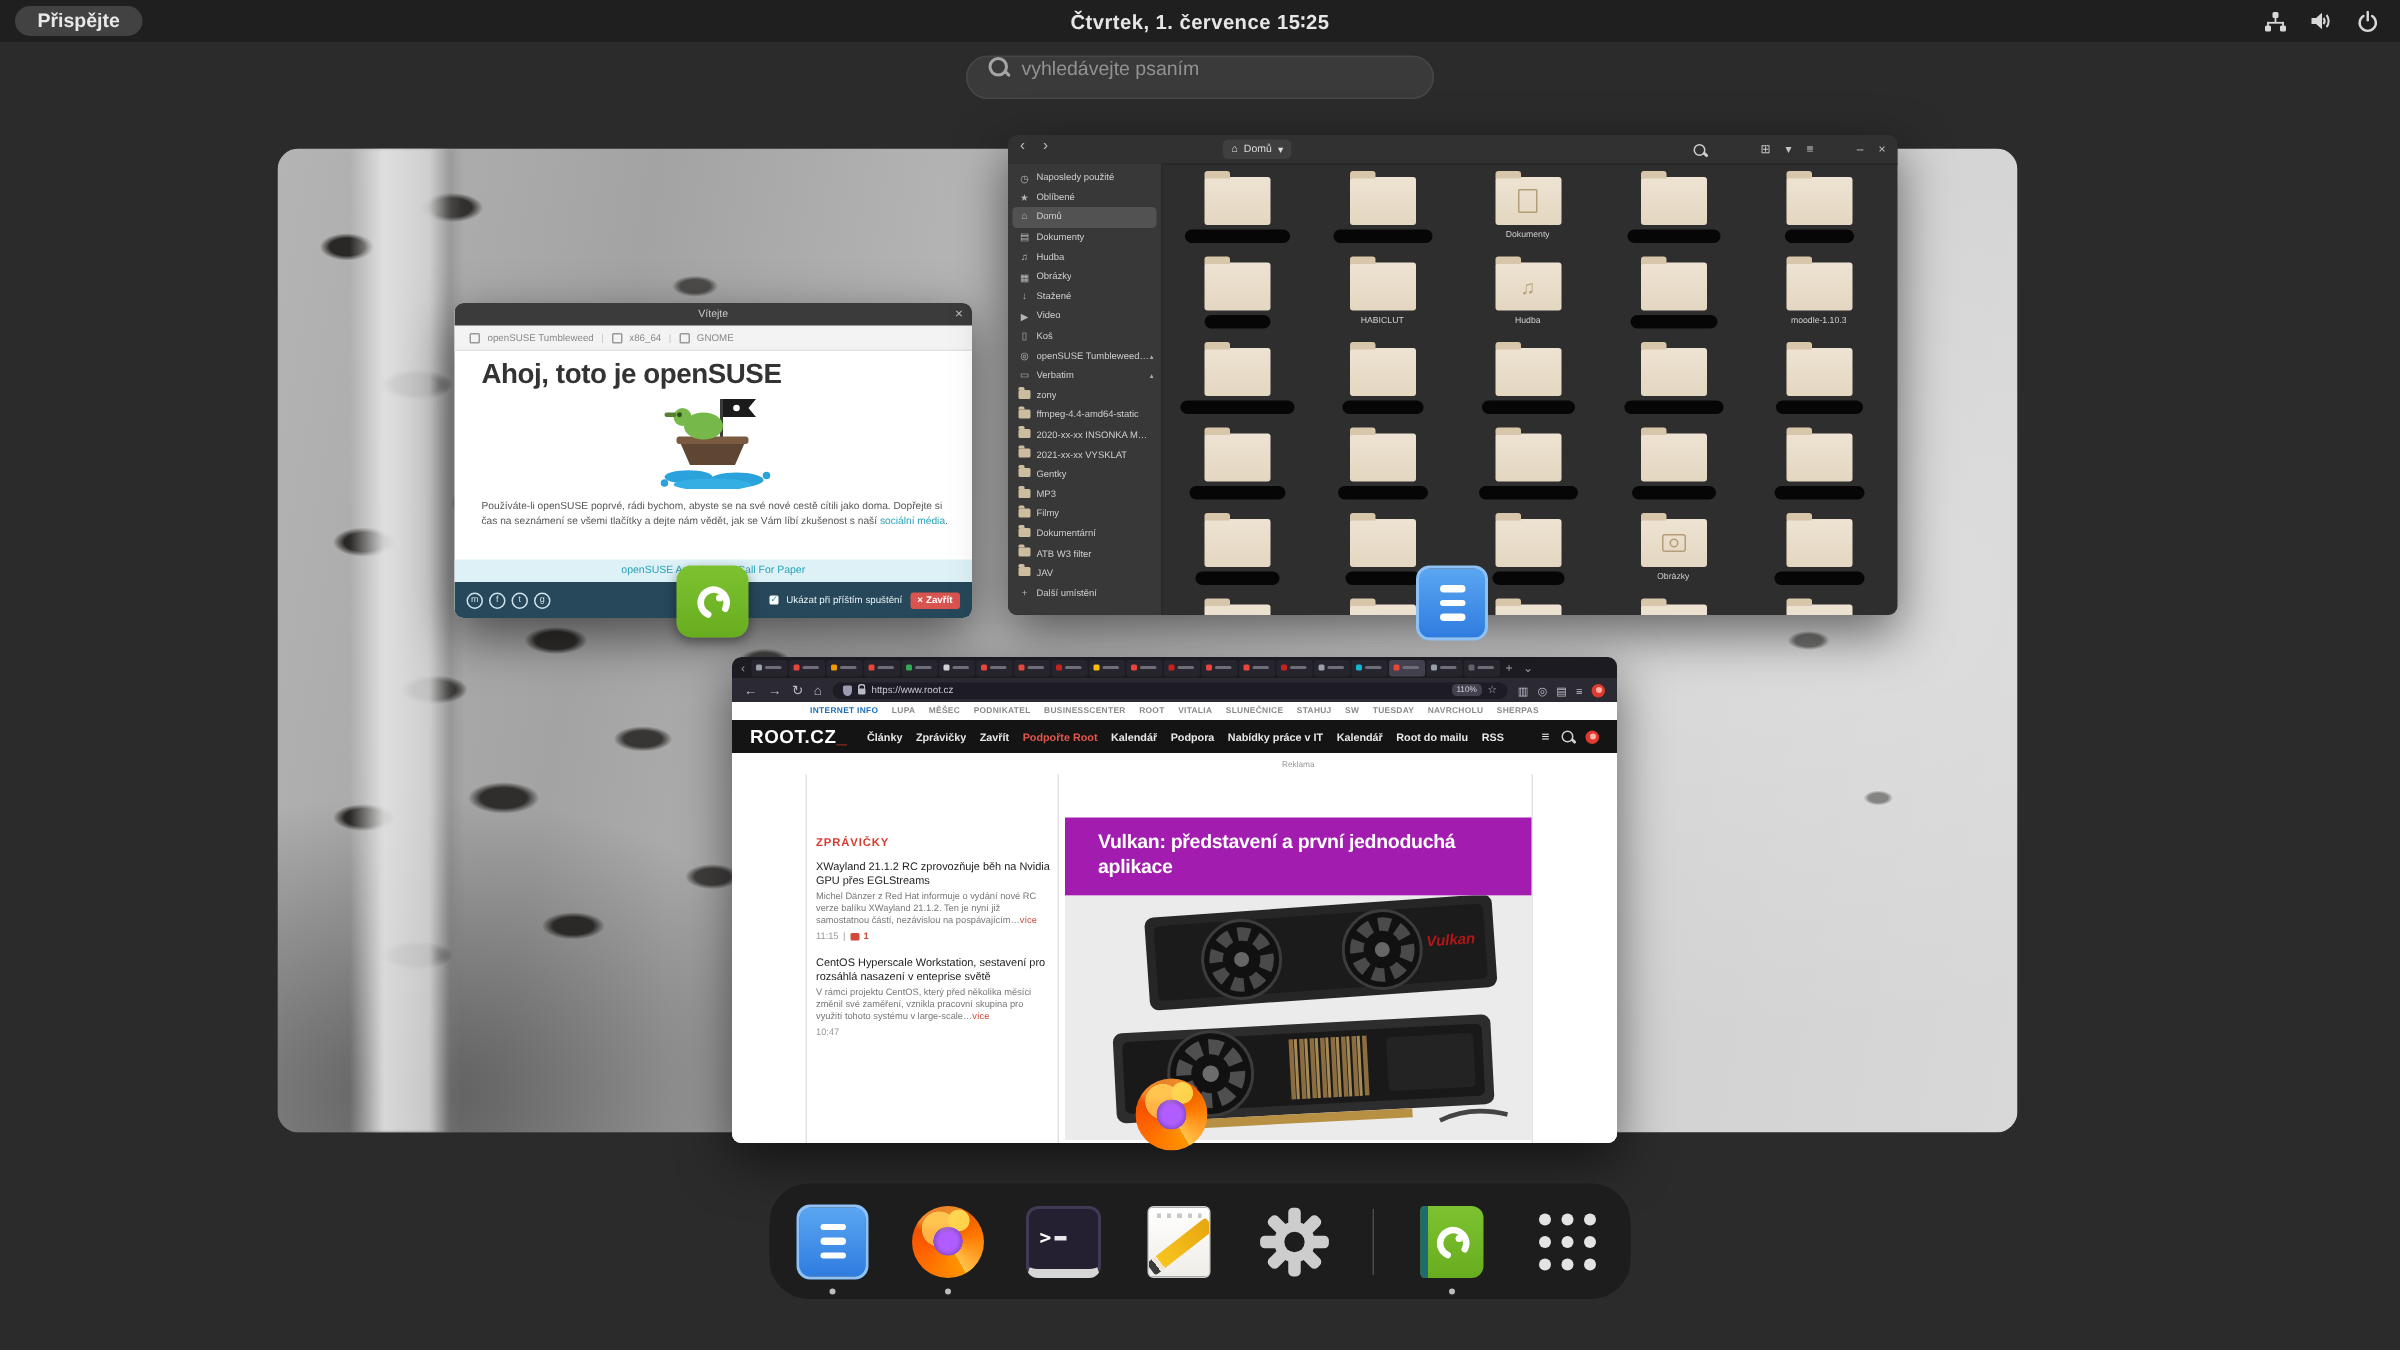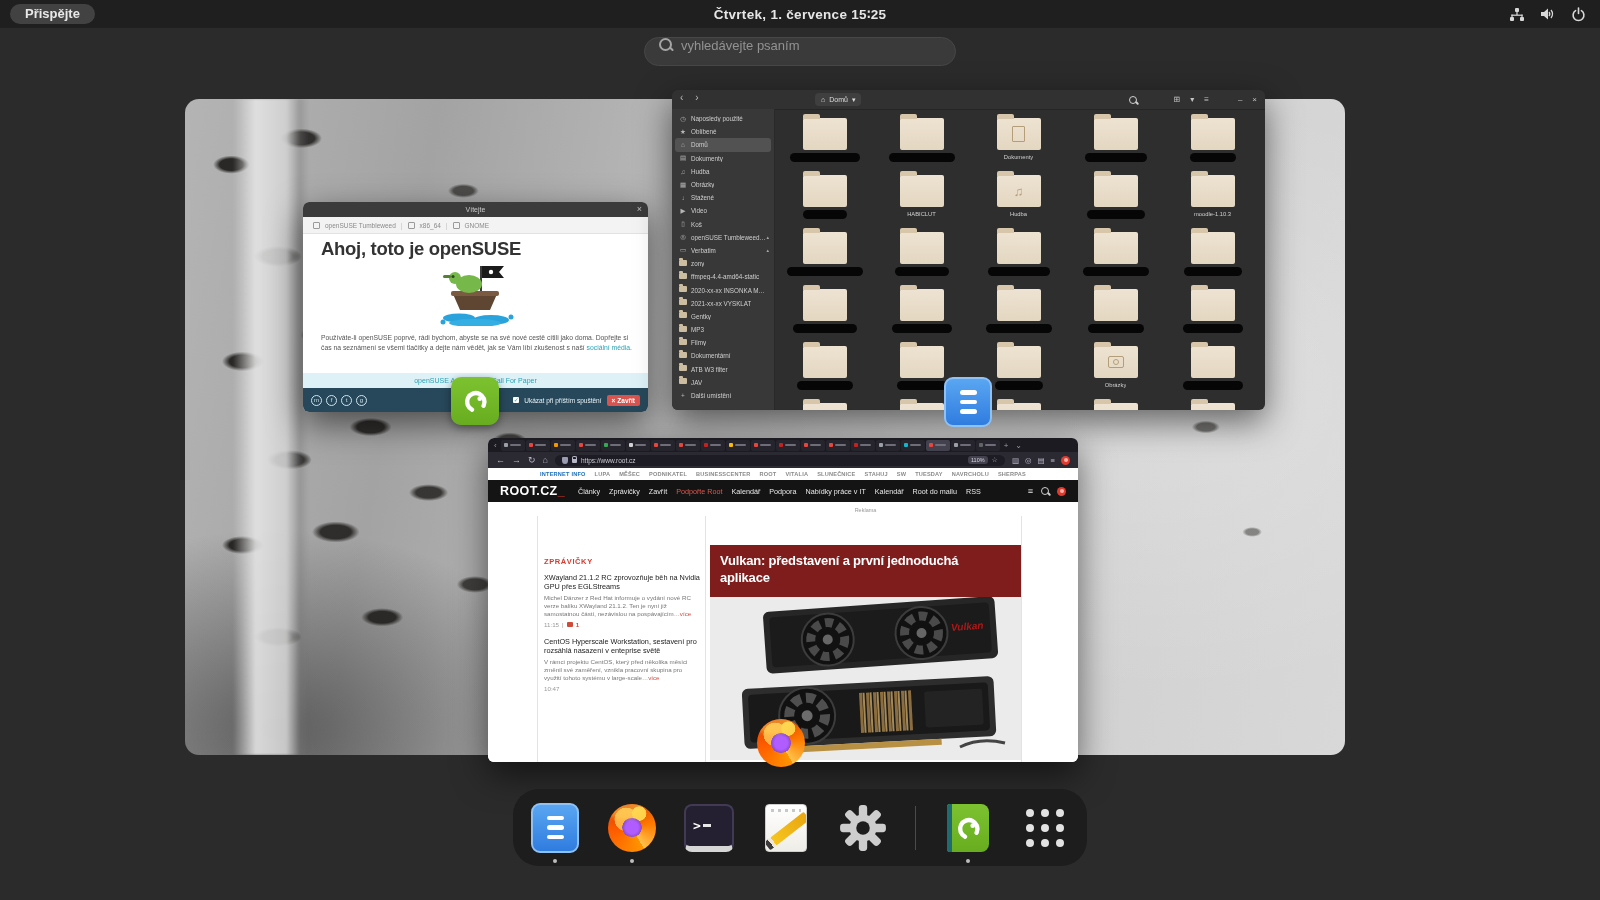--- a/index.html
+++ b/index.html
@@ -134,37 +134,37 @@
   .fx-star{color:#b9b9c9;font-size:7px}
   .fx-right{display:flex;align-items:center;gap:6px;color:#b9b9c9;font-size:7.5px}
   .avatar-dot{width:9px;height:9px;border-radius:50%;background:#e0392e;position:relative}
   .avatar-dot::after{content:"";position:absolute;left:2.5px;top:2.5px;width:4px;height:4px;border-radius:50%;background:#ffb3a8}
   .fam{position:absolute;left:0;top:30px;right:0;height:12px;background:#fff;border-bottom:1px solid #e8e8e8;display:flex;align-items:center;justify-content:center;gap:9px}
   .famlink{font-size:5.6px;font-weight:bold;color:#8a8a8a;letter-spacing:.2px;cursor:pointer}
   .famlink.accent{color:#1d6fb8}
   .rnav{position:absolute;left:0;top:42px;right:0;height:22px;background:#141414;display:flex;align-items:center;gap:9px;padding:0 12px;box-sizing:border-box}
   .rlogo{font-size:12.5px;font-weight:bold;color:#fff;letter-spacing:.4px;margin-right:4px;cursor:pointer}
   .rlogo .us{color:#e0392e}
-  .rnav-item{color:#e8e8e8;font-size:7.2px;font-weight:normal;cursor:pointer;white-space:nowrap}
+  .rnav-item{color:#e8e8e8;font-size:7.2px;font-weight:bold;cursor:pointer;white-space:nowrap}
   .rnav-item.accent{color:#e2574c}
   .rnav .right{margin-left:auto;display:flex;align-items:center;gap:8px;color:#e8e8e8;font-size:9px}
   .fx-content{position:absolute;left:0;top:64px;right:0;bottom:0;background:#fff;overflow:hidden}
   .vline{position:absolute;top:14px;bottom:0;width:1px;background:#e3e3e3}
   .reklama{position:absolute;left:222px;width:311px;top:5px;text-align:center;color:#999;font-size:5.5px}
   .stories{position:absolute;left:56px;top:55px;width:156px}
   .zheading{color:#d63b2f;font-size:7.5px;font-weight:bold;letter-spacing:.6px;margin-bottom:7px}
   .story{margin-bottom:9px;cursor:pointer}
   .stitle{font-size:7.3px;font-weight:normal;color:#222;line-height:9px;margin-bottom:3px}
   .sbody{font-size:6.2px;color:#777;line-height:8px}
   .more{color:#d04a3a}
   .smeta{margin-top:3px;display:flex;align-items:center;gap:3px;color:#999;font-size:6.2px}
   .bubble{width:6px;height:5px;background:#d04a3a;border-radius:1px;position:relative;display:inline-block}
   .bubble::after{content:"";position:absolute;left:1px;bottom:-2px;border:2px solid transparent;border-top-color:#d04a3a;border-left-width:1px;border-right-width:1px}
   .scount{color:#d04a3a;font-weight:bold}
-  .headline-box{position:absolute;left:222px;top:43px;width:311px;height:52px;background:#7f1d1d;box-sizing:border-box;padding:8px 10px}
+  .headline-box{position:absolute;left:222px;top:43px;width:311px;height:52px;background:#a21caf;box-sizing:border-box;padding:8px 22px}
   .headline{color:#fff;font-size:13px;font-weight:bold;line-height:16.5px;letter-spacing:-.2px}
   .gpuimg{position:absolute;left:222px;top:95px;width:311px;height:163px}
 
   
   .badge{position:absolute;z-index:30}
   .badge-geeko{width:48px;height:48px;border-radius:10px;background:linear-gradient(#7cc230,#67ad1f);display:flex;align-items:center;justify-content:center;box-shadow:0 3px 8px rgba(0,0,0,.4)}
 
   
   .dock{position:absolute;left:50%;top:789px;transform:translateX(-50%);width:574px;height:77px;background:#1d1d1d;border-radius:26px;
     display:flex;align-items:center;justify-content:center;gap:27px;z-index:20}

